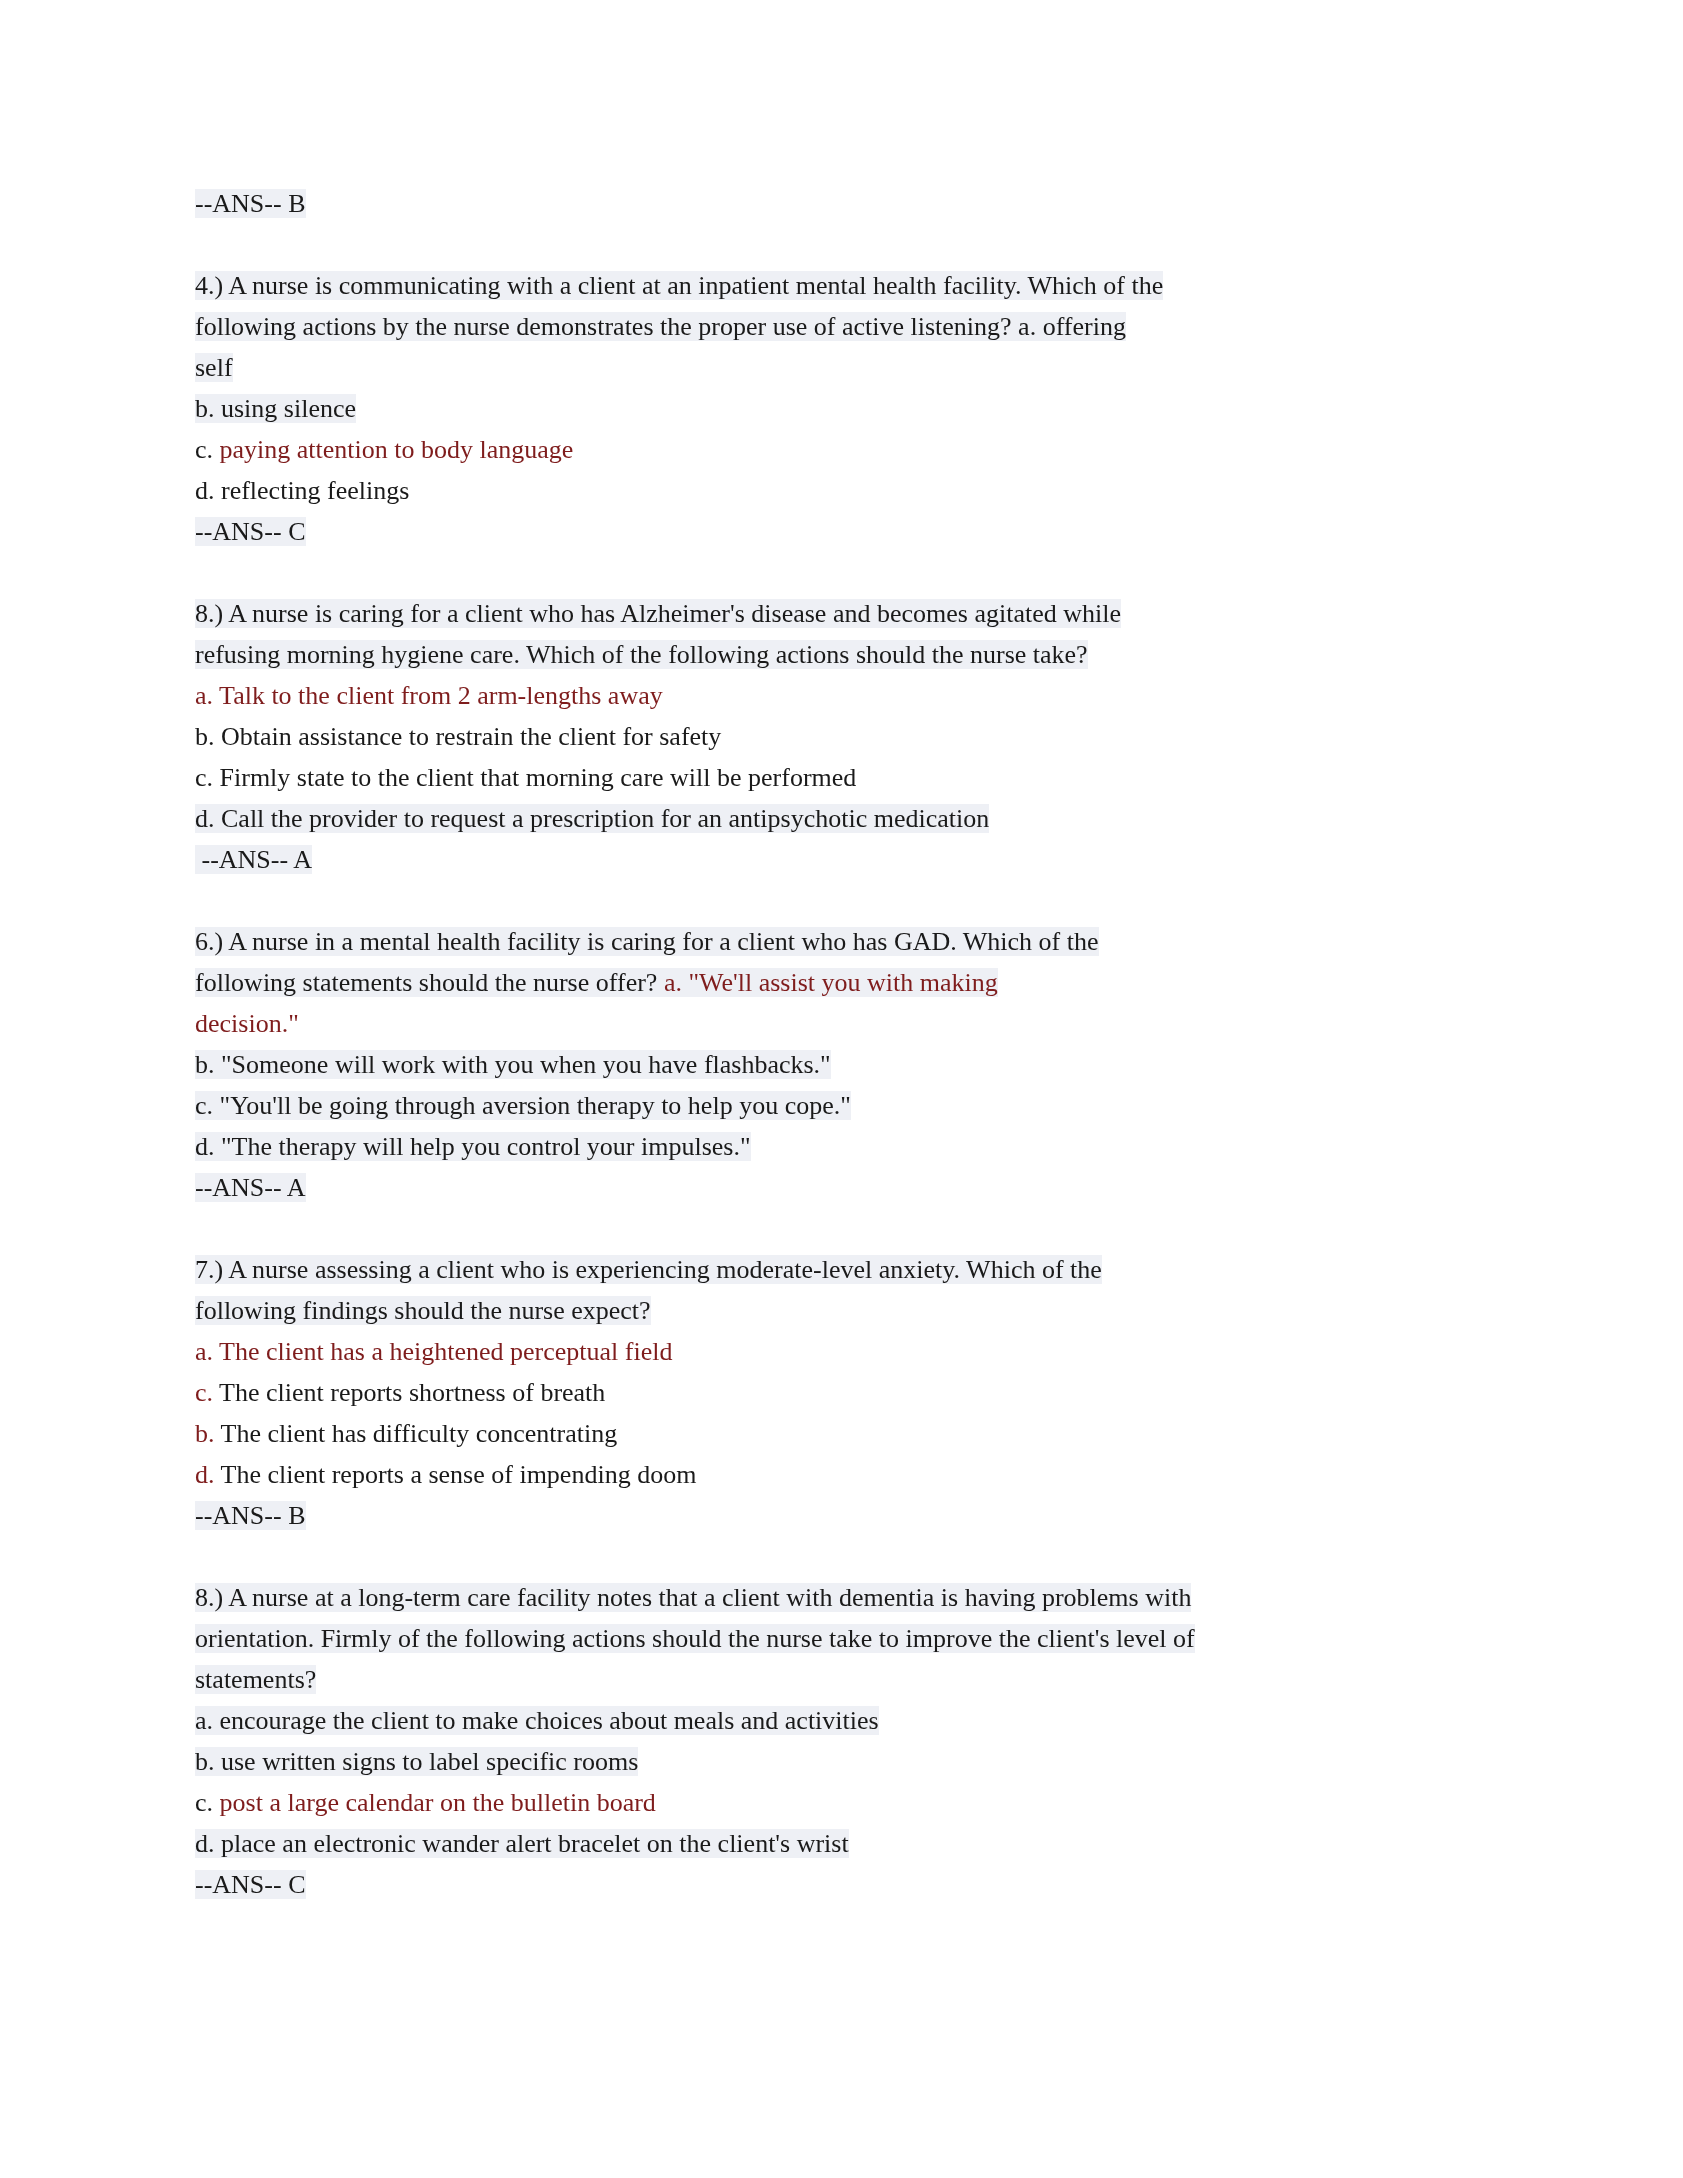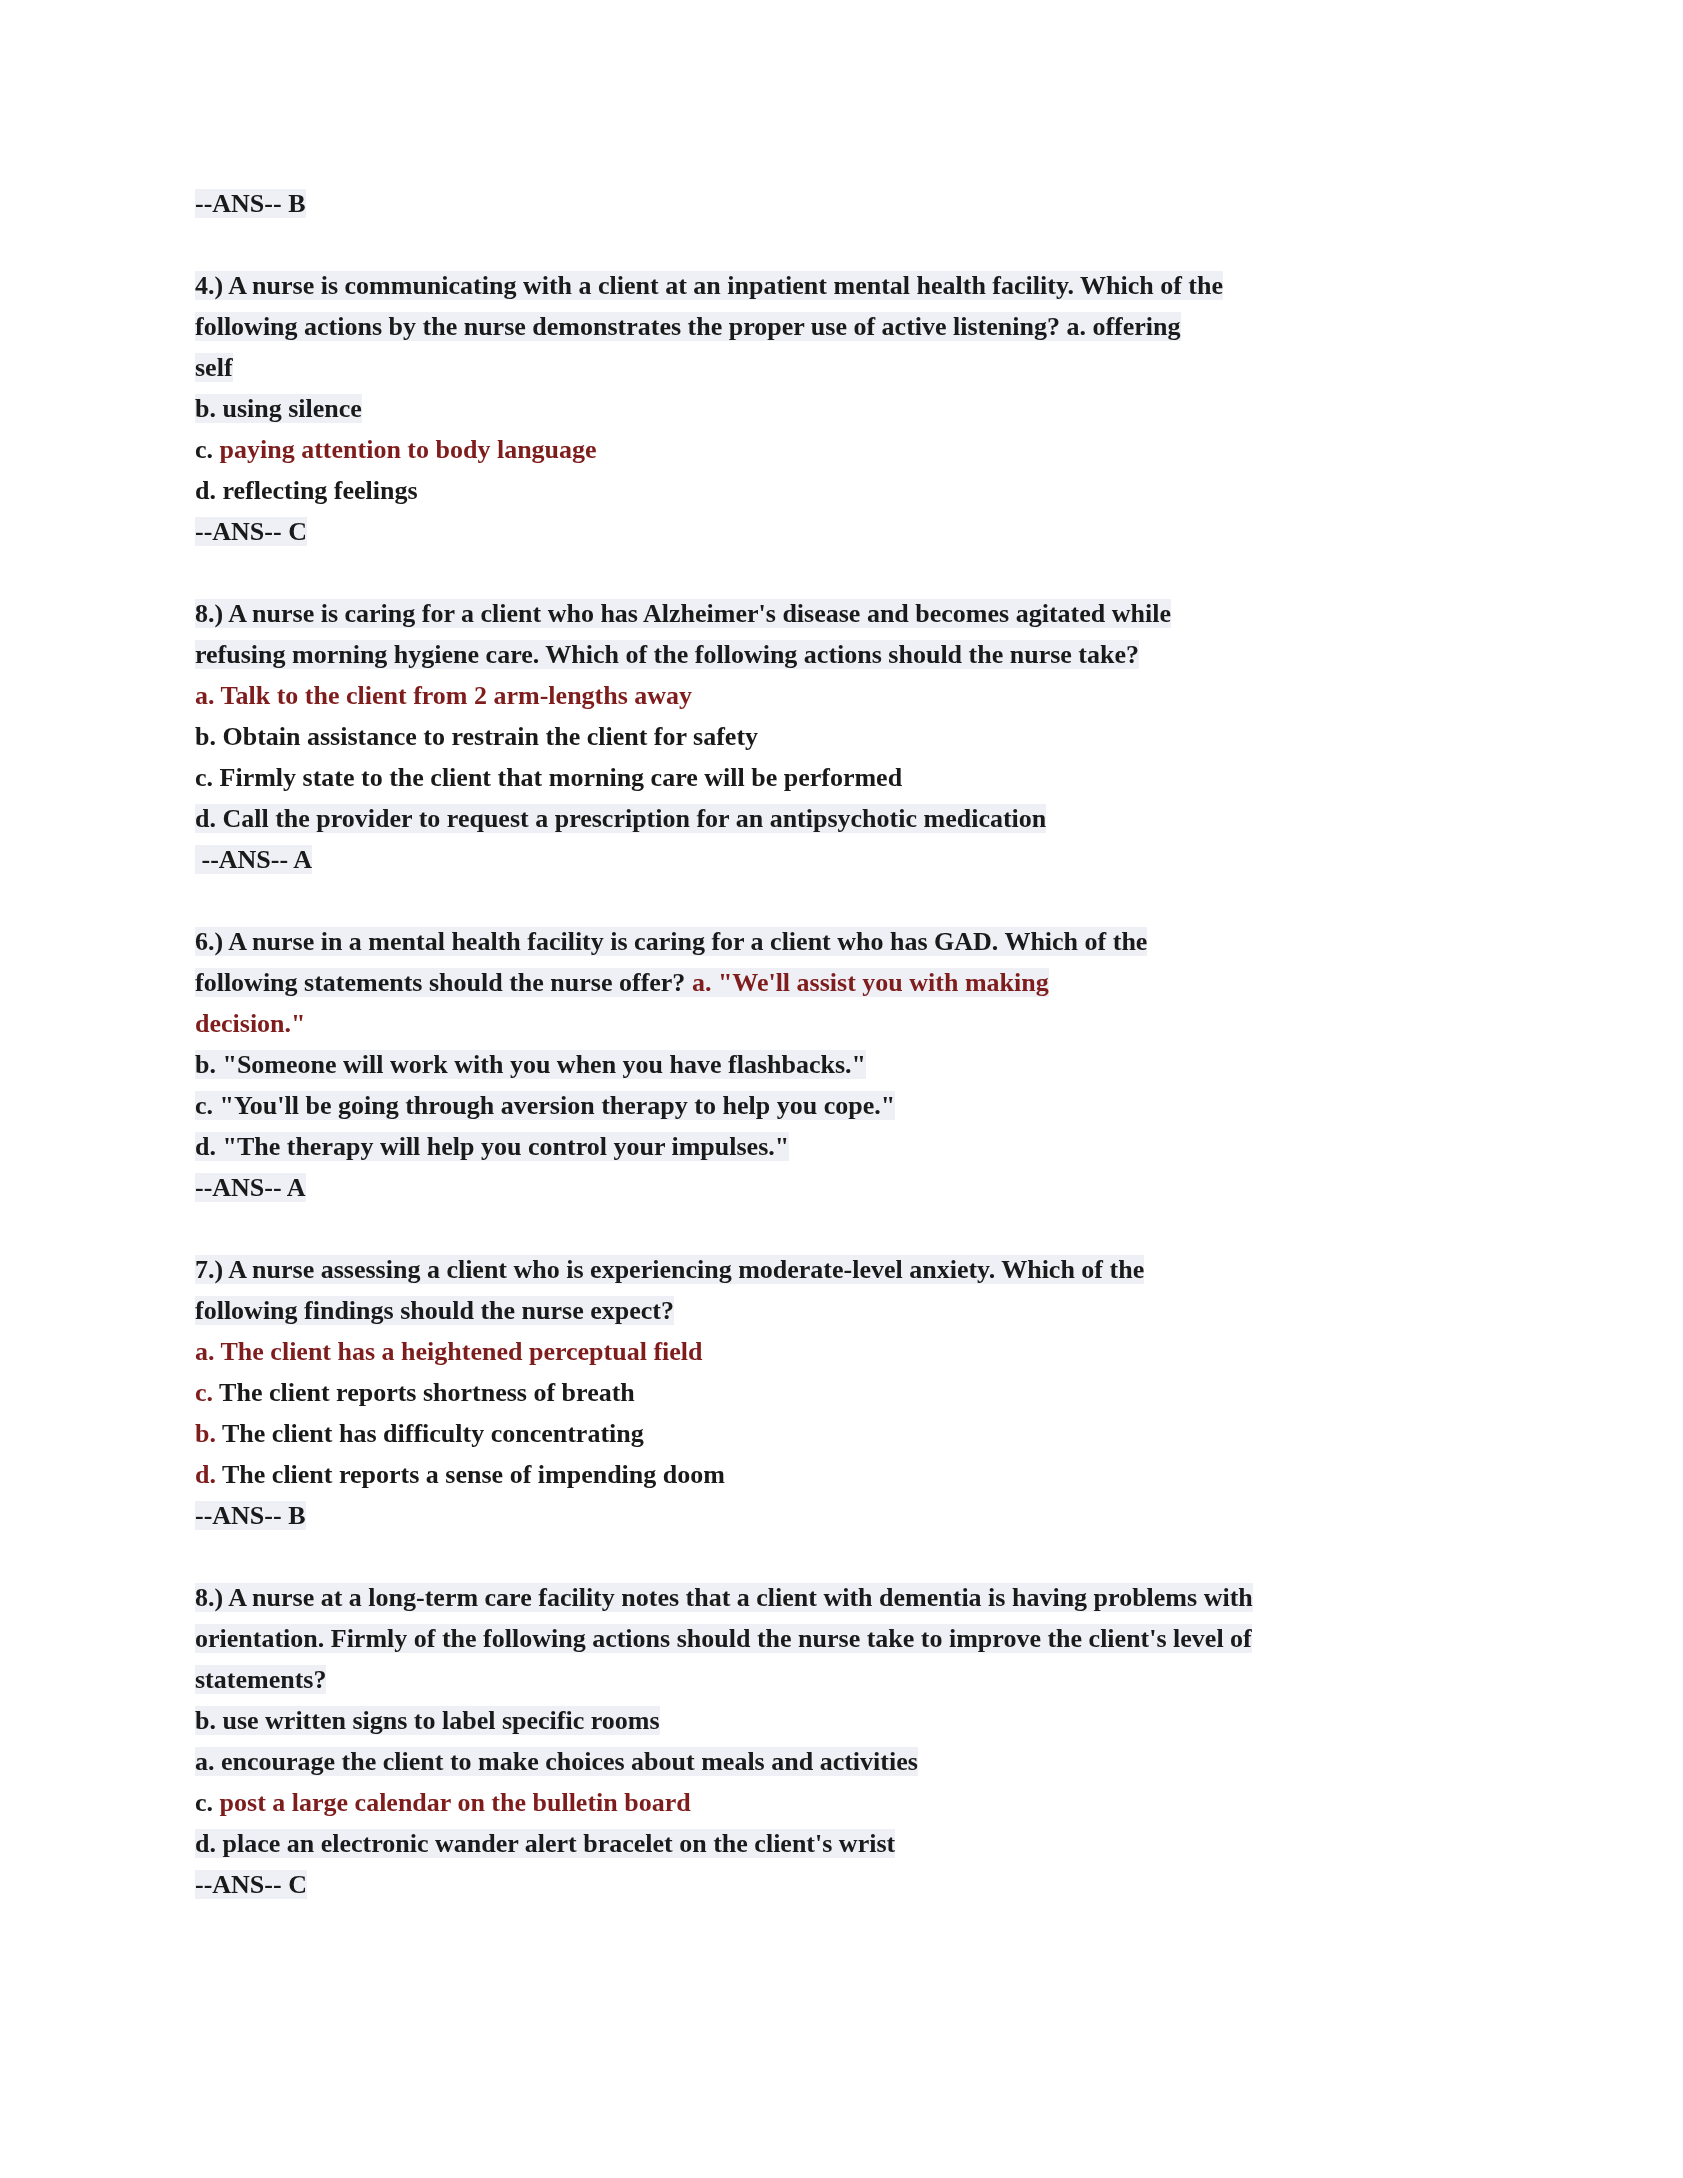--- a/index.html
+++ b/index.html
@@ -20,21 +20,20 @@
     background: #ffffff;
     box-sizing: border-box;
     padding: 183px 203px 0 195px;
   }
   .doc-body {
     font-size: 26px;
     line-height: 41px;
   }
   .block {
     margin: 0 0 41px 0;
-    font-weight: bold;
   }
   .line {
     white-space: pre-wrap;
   }
   .hl {
     background: #eef0f5;
   }
   .red {
     color: #7f1d1d;
   }
@@ -80,21 +79,21 @@
         <div class="line"><span class="red">a. The client has a heightened perceptual field</span></div>
         <div class="line"><span class="red">c.</span><span> The client reports shortness of breath</span></div>
         <div class="line"><span class="red">b.</span><span> The client has difficulty concentrating</span></div>
         <div class="line"><span class="red">d.</span><span> The client reports a sense of impending doom</span></div>
         <div class="line"><span class="hl">--ANS-- B</span></div>
       </div>
       <div class="block">
         <div class="line"><span class="hl">8.) A nurse at a long-term care facility notes that a client with dementia is having problems with</span></div>
         <div class="line"><span class="hl">orientation. Firmly of the following actions should the nurse take to improve the client's level of</span></div>
         <div class="line"><span class="hl">statements?</span></div>
+        <div class="line"><span class="hl">a. encourage the client to make choices about meals and activities</span></div>
         <div class="line"><span class="hl">b. use written signs to label specific rooms</span></div>
-        <div class="line"><span class="hl">a. encourage the client to make choices about meals and activities</span></div>
         <div class="line"><span>c. </span><span class="red">post a large calendar on the bulletin board</span></div>
         <div class="line"><span class="hl">d. place an electronic wander alert bracelet on the client's wrist</span></div>
         <div class="line"><span class="hl">--ANS-- C</span></div>
       </div>
     </div>
 </div>
 
 
 </body></html>

